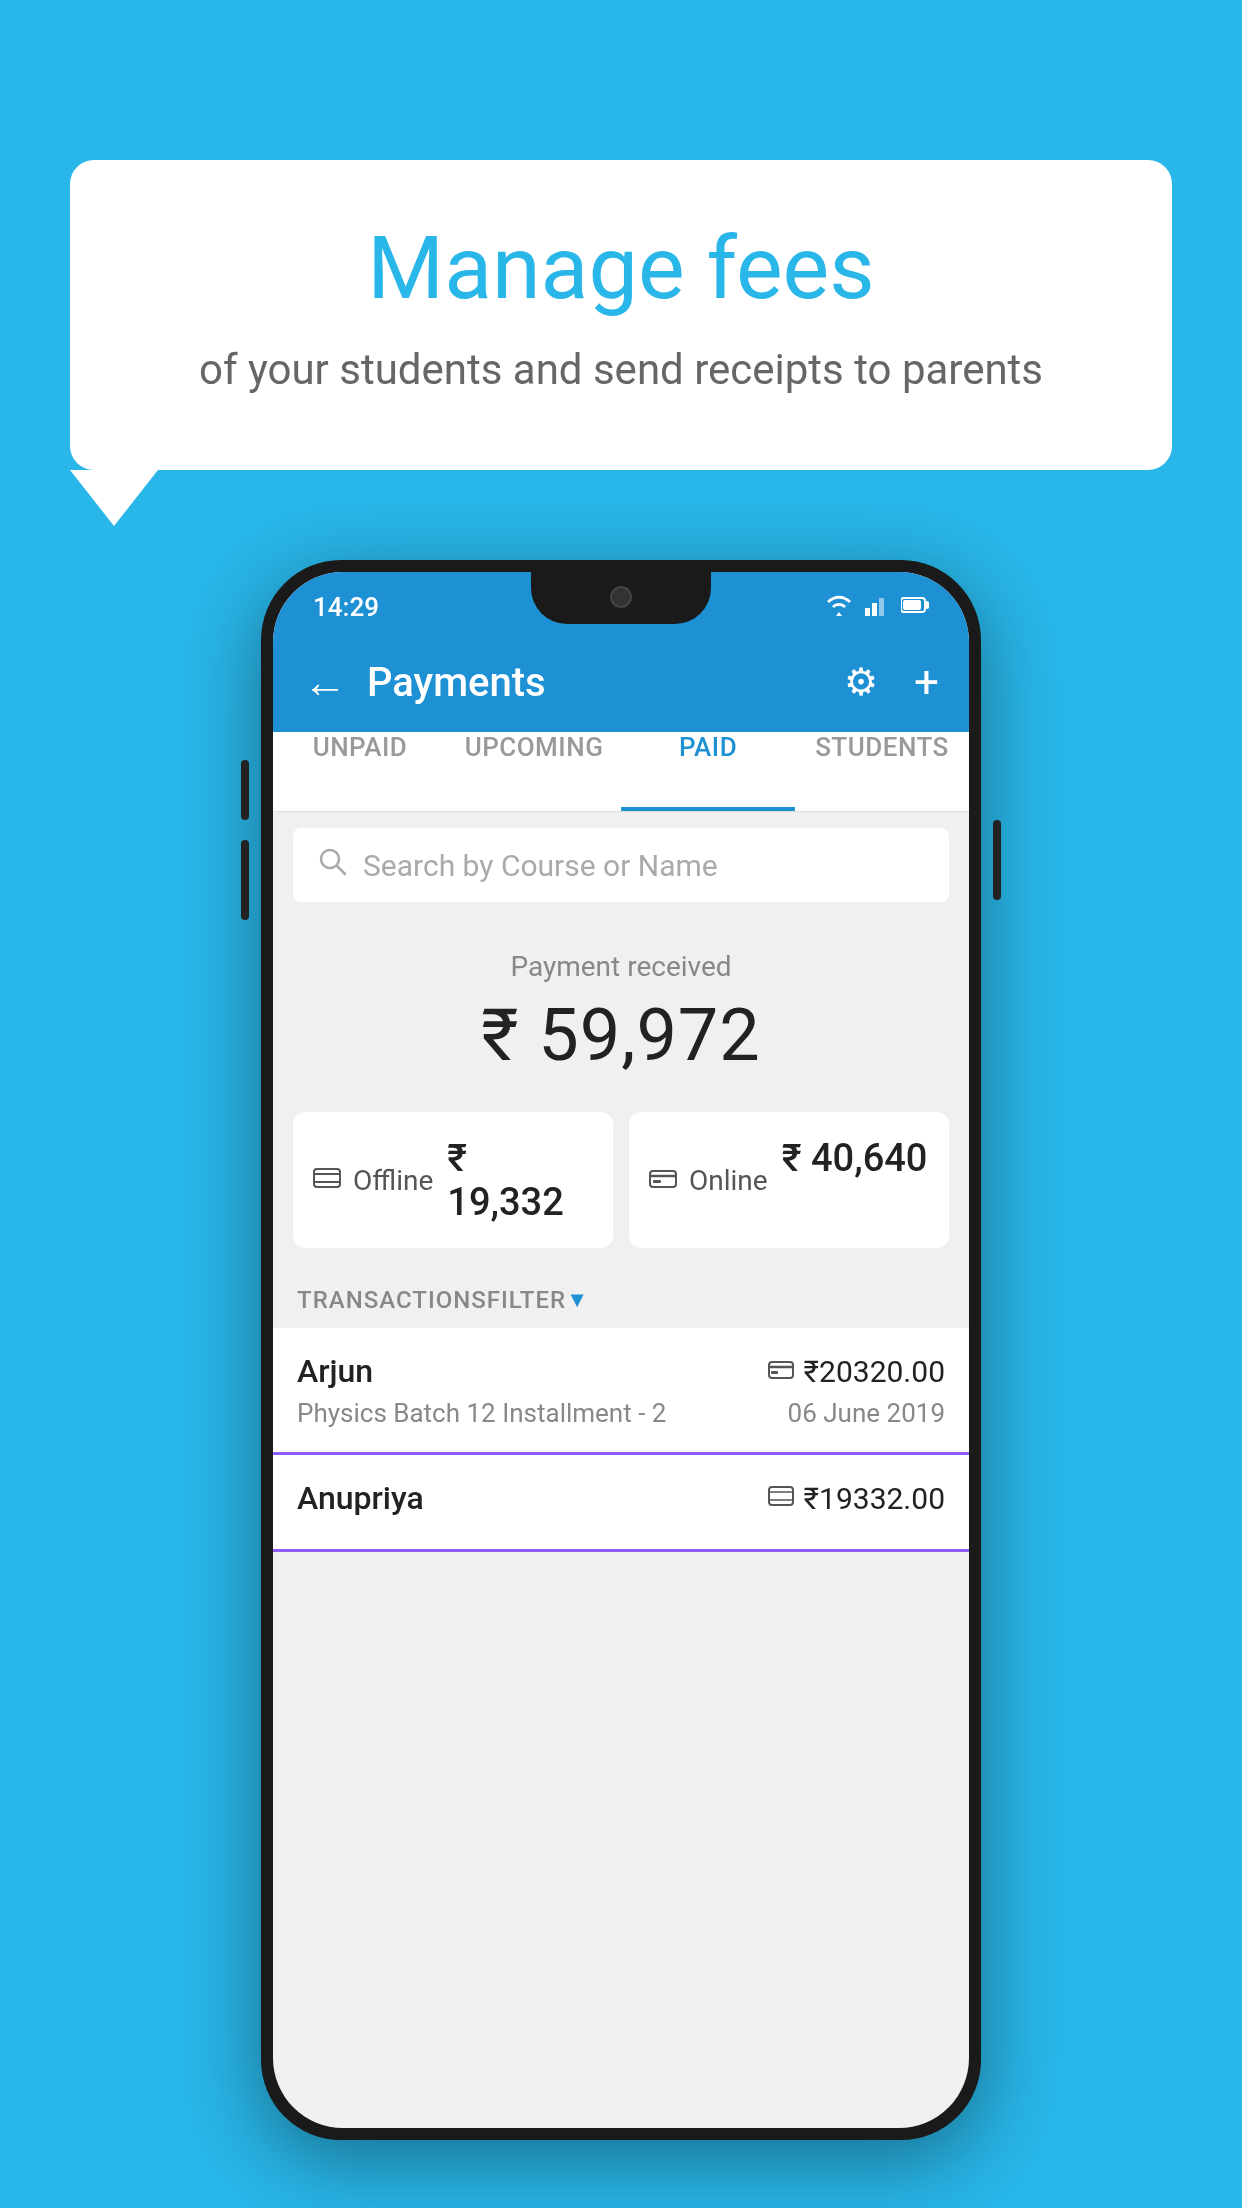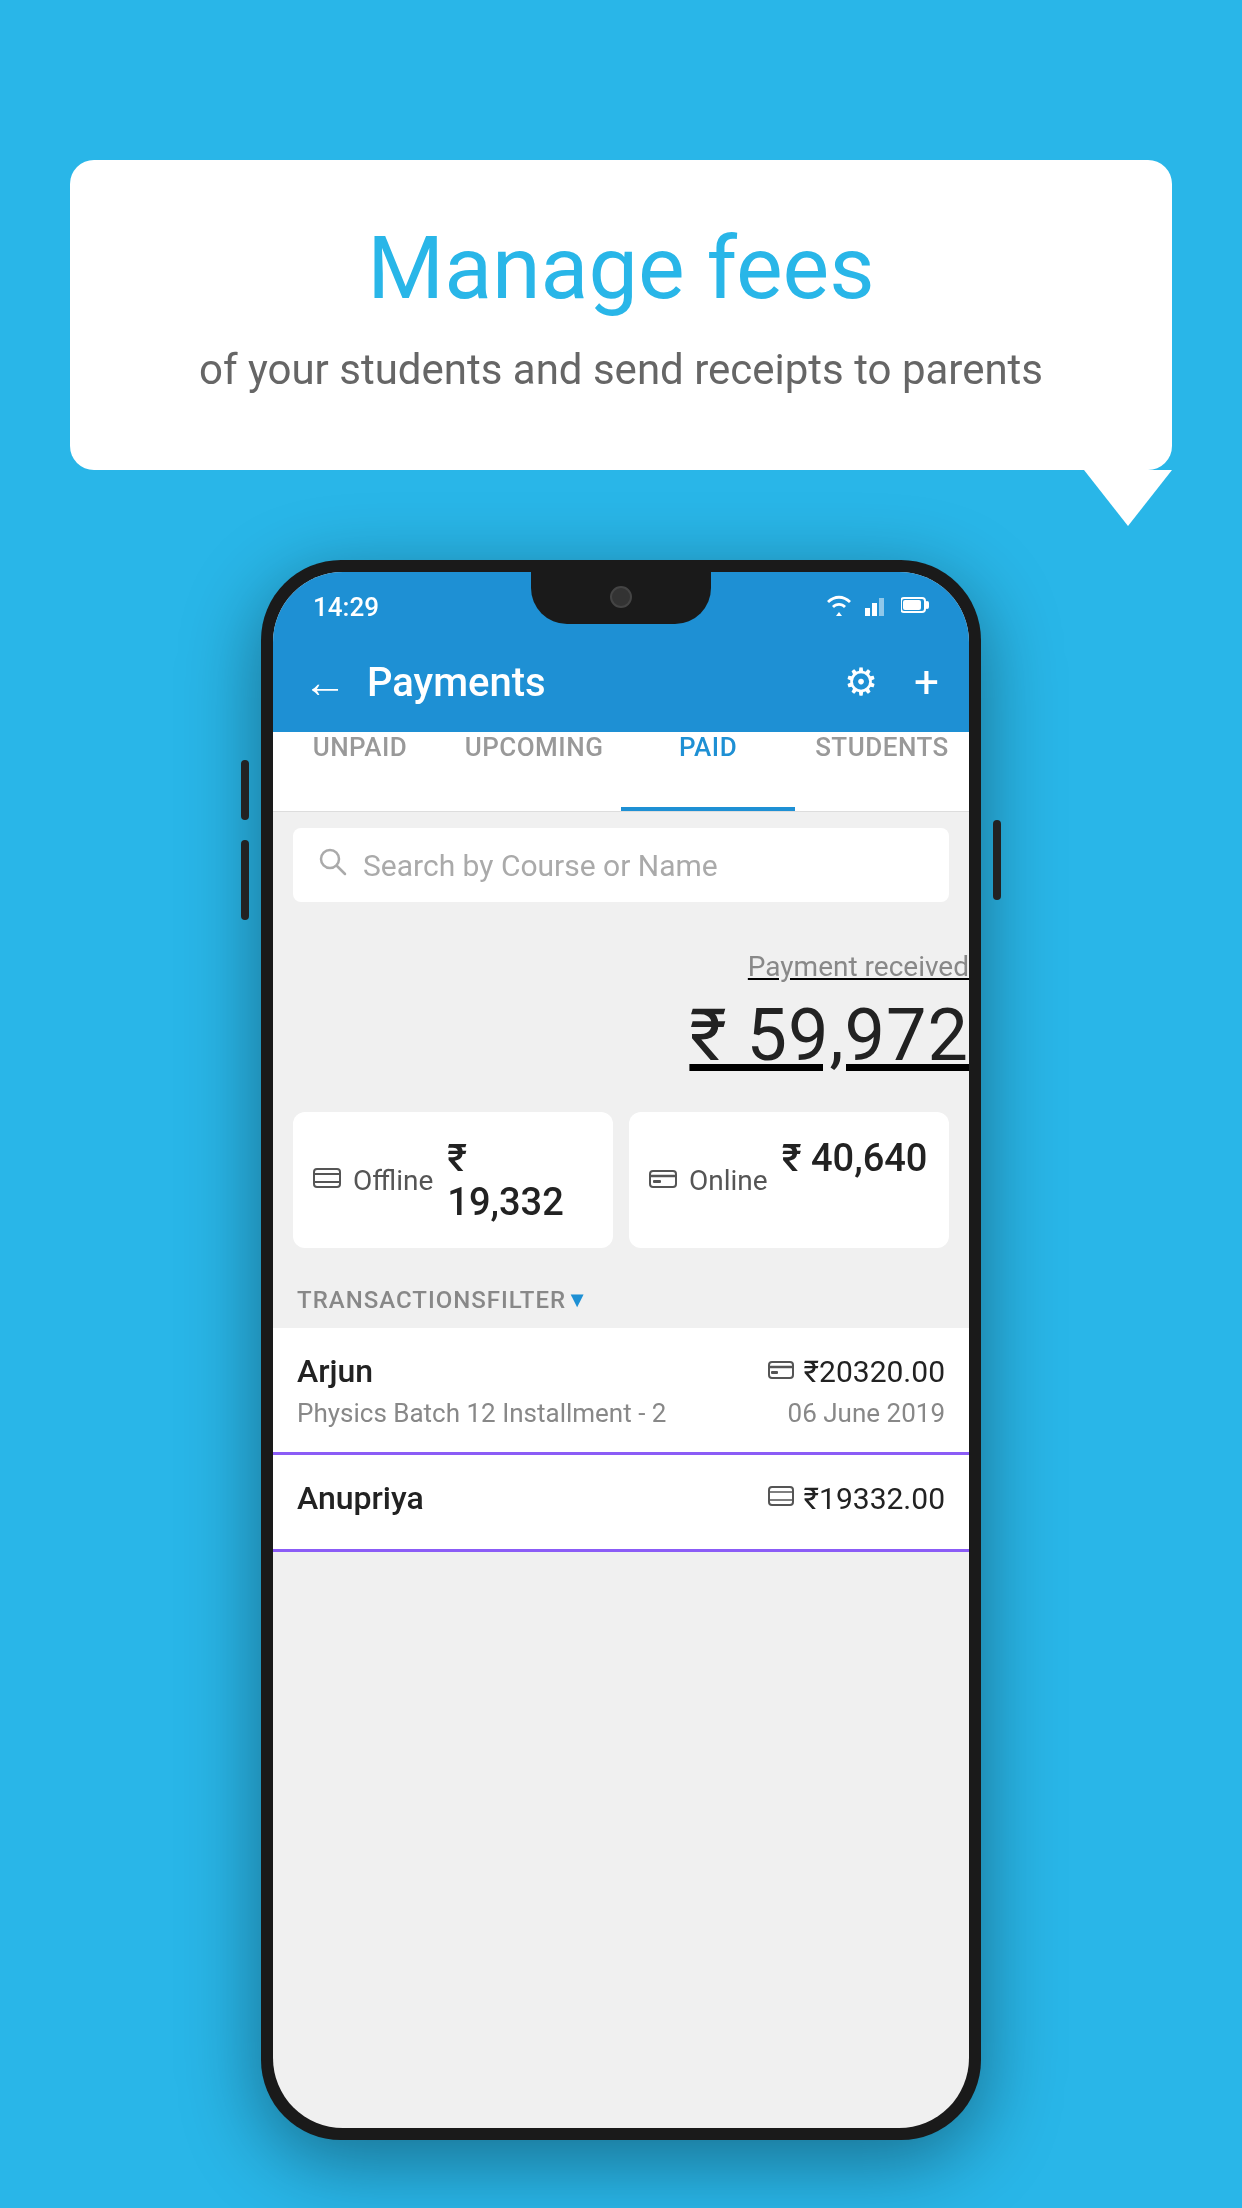--- a/index.html
+++ b/index.html
@@ -13,21 +13,21 @@
     }
 
     
     .speech-bubble-wrapper {
       position: absolute;
       top: 160px;
       left: 70px;
       right: 70px;
       display: flex;
       flex-direction: column;
-      align-items: flex-end;
+      align-items: flex-start;
     }
     .speech-bubble {
       background: white;
       border-radius: 24px;
       padding: 60px 80px 70px;
       text-align: center;
       width: 100%;
     }
     .speech-bubble-title {
       color: #29b6e8;
@@ -199,22 +199,21 @@
     }
     .search-input-text {
       color: #aaa;
       font-size: 30px;
     }
 
     
     .payment-received-section {
       background: #f0f0f0;
       padding: 32px 0 24px;
-      text-align: right;
-      text-decoration: underline;
+      text-align: center;
     }
     .payment-received-label {
       color: #888;
       font-size: 28px;
       margin-bottom: 10px;
     }
     .payment-received-amount {
       color: #222;
       font-size: 72px;
       font-weight: 400;

